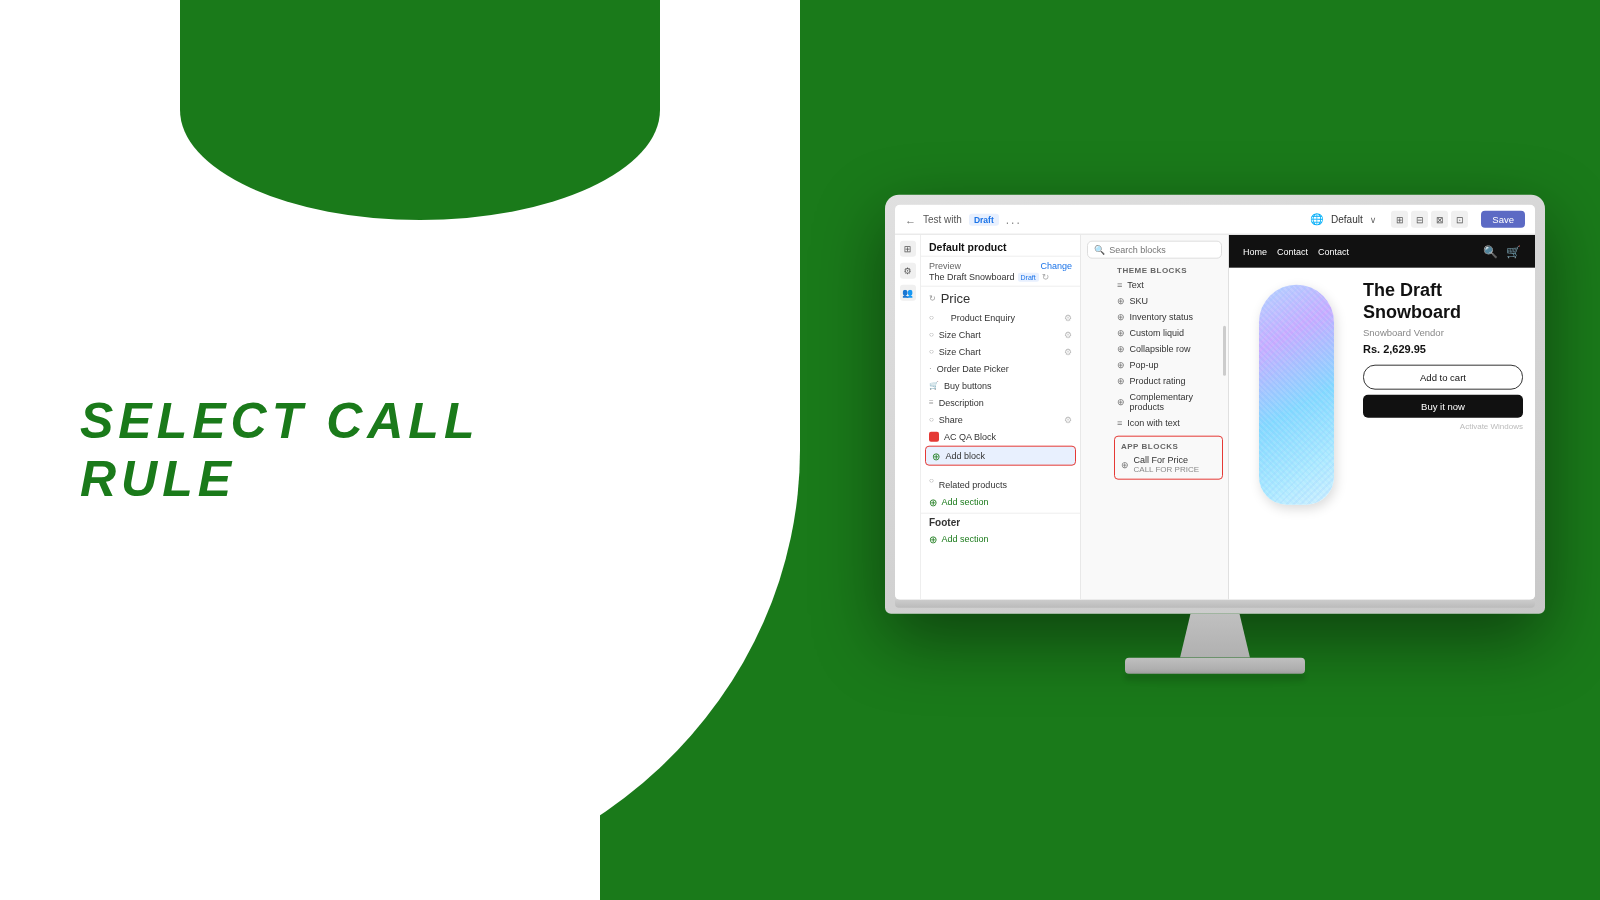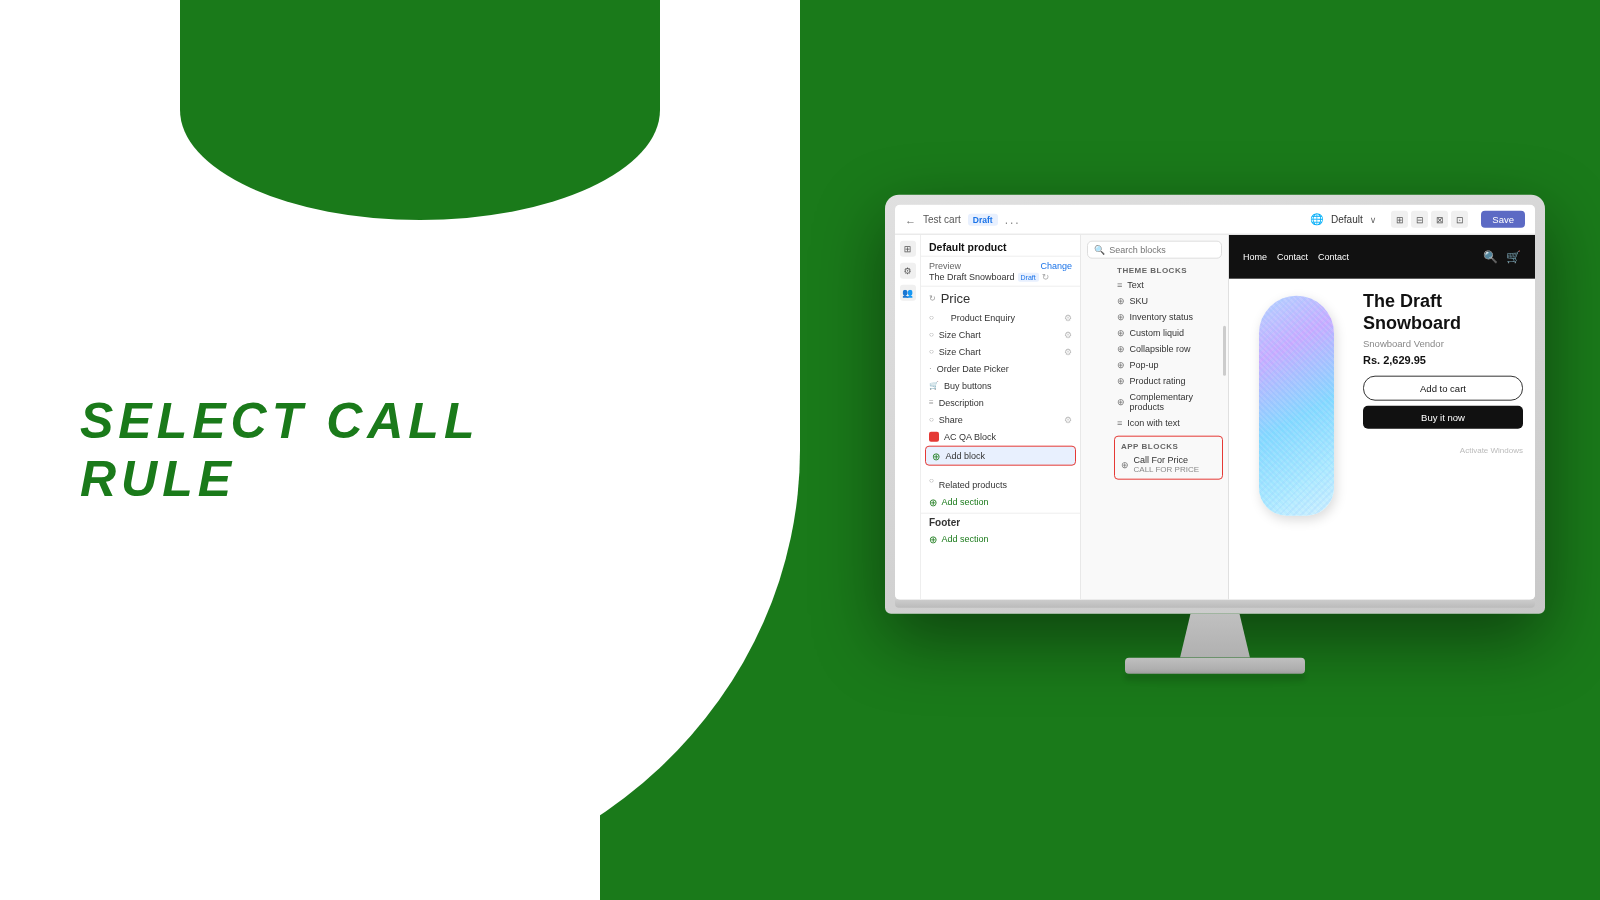--- a/index.html
+++ b/index.html
@@ -31,21 +31,21 @@
 </div>
 
 <div style="position:absolute;right:55px;top:50%;transform:translateY(-52%);z-index:20;width:660px;">
 
   <div style="background:linear-gradient(160deg,#e0e0e0,#c8c8c8);border-radius:14px 14px 6px 6px;padding:10px 10px 6px 10px;box-shadow:0 25px 70px rgba(0,0,0,0.45);">
 
     <div style="border-radius:5px;overflow:hidden;height:395px;background:#f0f0f0;display:flex;flex-direction:column;">
 
       <div style="background:#fff;border-bottom:1px solid #e0e0e0;padding:4px 10px;display:flex;align-items:center;gap:7px;height:30px;flex-shrink:0;">
         <span style="font-size:11px;color:#666;">←</span>
-        <span style="font-size:10px;color:#555;">Test cart</span>
+        <span style="font-size:10px;color:#555;">Test with</span>
         <span style="background:#e8f0fe;color:#1a73e8;font-size:8.5px;padding:1px 5px;border-radius:3px;font-weight:600;">Draft</span>
         <span style="font-size:12px;color:#888;letter-spacing:2px;cursor:pointer;">...</span>
         <span style="flex:1;"></span>
         <span style="font-size:11px;color:#555;">🌐</span>
         <span style="font-size:10px;color:#333;">Default</span>
         <span style="font-size:9px;color:#666;cursor:pointer;">∨</span>
         <div style="display:flex;gap:3px;margin-left:8px;">
           <div style="width:17px;height:17px;background:#f0f0f0;border-radius:3px;display:flex;align-items:center;justify-content:center;font-size:9px;color:#555;cursor:pointer;">⊞</div>
           <div style="width:17px;height:17px;background:#f0f0f0;border-radius:3px;display:flex;align-items:center;justify-content:center;font-size:9px;color:#555;cursor:pointer;">⊟</div>
           <div style="width:17px;height:17px;background:#f0f0f0;border-radius:3px;display:flex;align-items:center;justify-content:center;font-size:9px;color:#555;cursor:pointer;">⊠</div>
@@ -201,21 +201,21 @@
                 </div>
               </div>
             </div>
           </div>
 
           <div style="position:absolute;right:2px;top:25%;width:3px;height:50px;background:#ccc;border-radius:3px;"></div>
         </div>
 
         <div style="flex:1;background:#fff;display:flex;flex-direction:column;overflow:hidden;">
 
-          <div style="background:#111;padding:5px 14px;display:flex;align-items:center;justify-content:space-between;height:44px;flex-shrink:0;">
+          <div style="background:#111;padding:5px 14px;display:flex;align-items:center;justify-content:space-between;height:33px;flex-shrink:0;">
             <div style="display:flex;gap:10px;">
               <span style="color:#fff;font-size:9px;cursor:pointer;">Home</span>
               <span style="color:#fff;font-size:9px;cursor:pointer;">Contact</span>
               <span style="color:#fff;font-size:9px;cursor:pointer;">Contact</span>
             </div>
             <div style="display:flex;gap:8px;color:#fff;">
               <span style="font-size:12px;cursor:pointer;">🔍</span>
               <span style="font-size:12px;cursor:pointer;">🛒</span>
             </div>
           </div>
@@ -228,21 +228,21 @@
                 <div style="position:absolute;inset:0;background:repeating-linear-gradient(-45deg,transparent,transparent 3px,rgba(150,200,255,0.2) 3px,rgba(150,200,255,0.2) 5px);"></div>
               </div>
             </div>
 
             <div style="flex:1;">
               <div style="font-size:18px;font-weight:700;color:#111;line-height:1.2;margin-bottom:4px;">The Draft Snowboard</div>
               <div style="font-size:9.5px;color:#888;margin-bottom:5px;">Snowboard Vendor</div>
               <div style="font-size:11px;font-weight:600;color:#111;margin-bottom:10px;">Rs. 2,629.95</div>
               <button style="width:100%;padding:6px;border:1.5px solid #333;background:#fff;border-radius:12px;font-size:9.5px;text-align:center;cursor:pointer;color:#111;margin-bottom:5px;display:block;">Add to cart</button>
               <button style="width:100%;padding:6px;background:#111;border:none;border-radius:5px;font-size:9.5px;text-align:center;cursor:pointer;color:#fff;display:block;">Buy it now</button>
-              <div style="font-size:8px;color:#bbb;text-align:right;margin-top:17px;">Activate Windows</div>
+              <div style="font-size:8px;color:#bbb;text-align:right;margin-top:4px;">Activate Windows</div>
             </div>
           </div>
         </div>
 
       </div>
     </div>
 
     <div style="height:8px;background:linear-gradient(to bottom,#ccc,#bbb);border-radius:0 0 4px 4px;"></div>
   </div>
 

